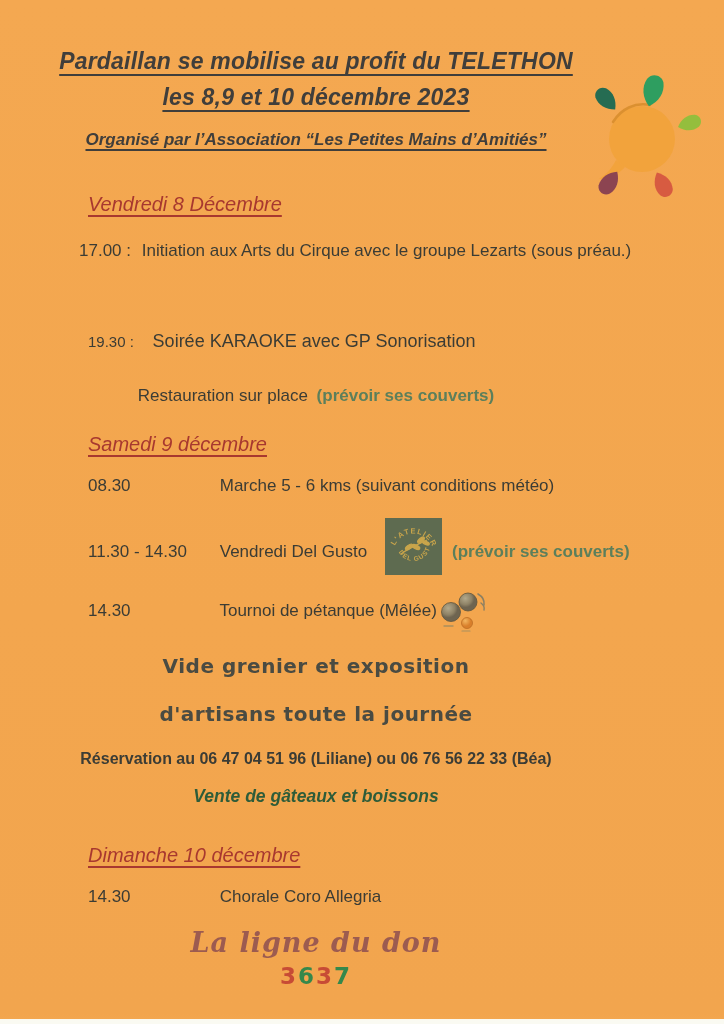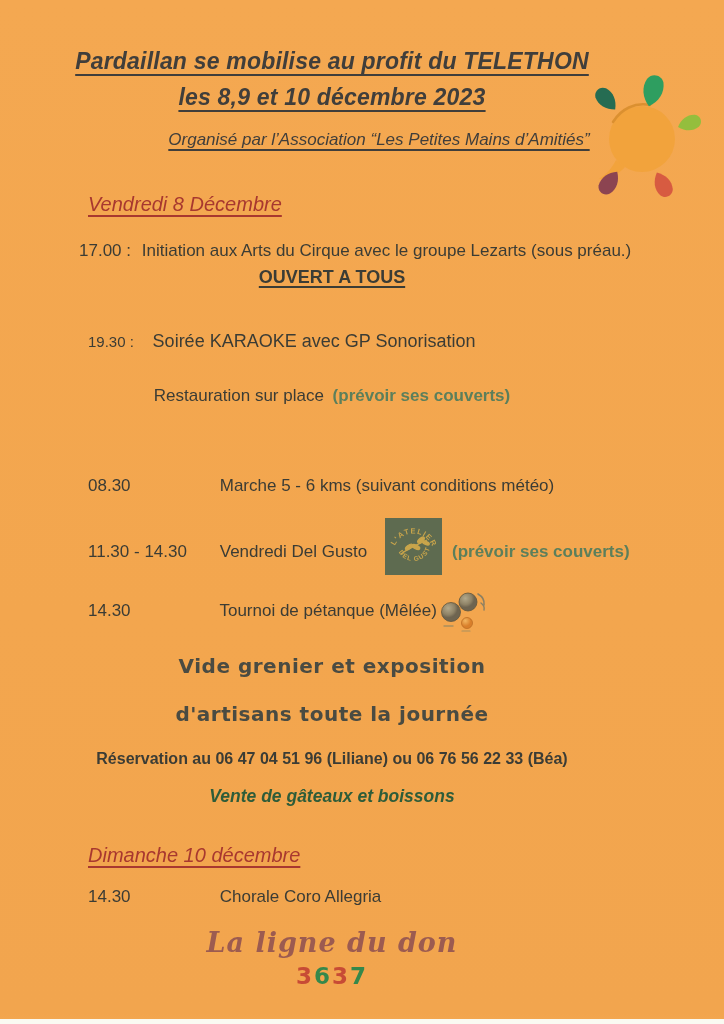--- a/index.html
+++ b/index.html
@@ -8,30 +8,30 @@
     width:724px;height:1024px;
     background:#F4A851;
     background:linear-gradient(180deg,#F4A851 0%,#F3A64E 60%,#F2A54E 99%,#F4A851 100%);
     overflow:hidden;
     font-family:"Liberation Sans","DejaVu Sans",sans-serif;
     color:#3B3C35;
   }
   .scan-strip{position:absolute;left:0;bottom:0;width:100%;height:5px;background:#FAFAF2;}
 
   .abs{position:absolute;}
-  .centered{left:0;width:632px;text-align:center;padding-left:16px;}
+  .centered{left:0;width:632px;text-align:center;}
 
   .title{
     font-size:23px;font-weight:bold;font-style:italic;color:#403E3B;
     text-decoration:underline;text-underline-offset:5px;text-decoration-thickness:2px;
     letter-spacing:.2px;
   }
   .organizer{
-    font-size:17px;font-weight:normal;font-style:italic;color:#403E3B;
-    text-decoration:underline;text-underline-offset:4px;text-decoration-thickness:1.5px;margin-left:47px;
+    font-size:17px;font-weight:bold;font-style:italic;color:#403E3B;
+    text-decoration:underline;text-underline-offset:4px;text-decoration-thickness:1.5px;
   }
   .day-heading{
     font-size:20px;font-style:italic;color:#A8382F;font-weight:500;
     text-decoration:underline;text-underline-offset:4px;text-decoration-thickness:1.5px;
   }
   .body-line{font-size:17px;color:#3B3C35;}
   .time-col{display:inline-block;width:127px;}
   .open-note{font-size:18px;font-weight:bold;color:#3B3C35;
     text-decoration:underline;text-underline-offset:3px;text-decoration-thickness:2px;}
   .karaoke-time{font-size:15px;text-align:center;}
@@ -88,30 +88,30 @@
 
   <div class="abs centered title" style="top:48px;">Pardaillan se mobilise au profit du TELETHON</div>
   <div class="abs centered title" style="top:84px;">les 8,9 et 10 décembre 2023</div>
   <div class="abs centered organizer" style="top:130px;">Organisé par l’Association “Les Petites Mains d’Amitiés”</div>
 
   <div class="abs day-heading" style="left:88px;top:193px;">Vendredi 8 Décembre</div>
   <div class="abs body-line" style="left:79px;top:241px;">
     <span>17.00 :</span>
     <span style="margin-left:6px;">Initiation aux Arts du Cirque avec le groupe Lezarts (sous préau.)</span>
   </div>
-  <div class="abs centered open-note" style="top:267px;">OUVERT A TOUS</div>
   <div class="abs body-line" style="left:88px;top:331px;">
     <span class="karaoke-time">19.30 :</span>
     <span class="karaoke-text">Soirée KARAOKE avec GP Sonorisation</span>
   </div>
   <div class="abs centered body-line" style="top:386px;">
     <span>Restauration sur place</span>
     <span class="green-note" style="margin-left:4px;">(prévoir ses couverts)</span>
   </div>
 
+  <div class="abs day-heading" style="left:88px;top:433px;">Samedi 9 décembre</div>
   <div class="abs body-line" style="left:88px;top:476px;">
     <span class="time-col">08.30</span>
     <span>Marche 5 - 6 kms (suivant conditions météo)</span>
   </div>
   <div class="abs body-line" style="left:88px;top:542px;">
     <span class="time-col">11.30 - 14.30</span>
     <span>Vendredi Del Gusto</span>
   </div>
 
   <div class="abs" style="left:385px;top:518px;width:57px;height:57px;">

